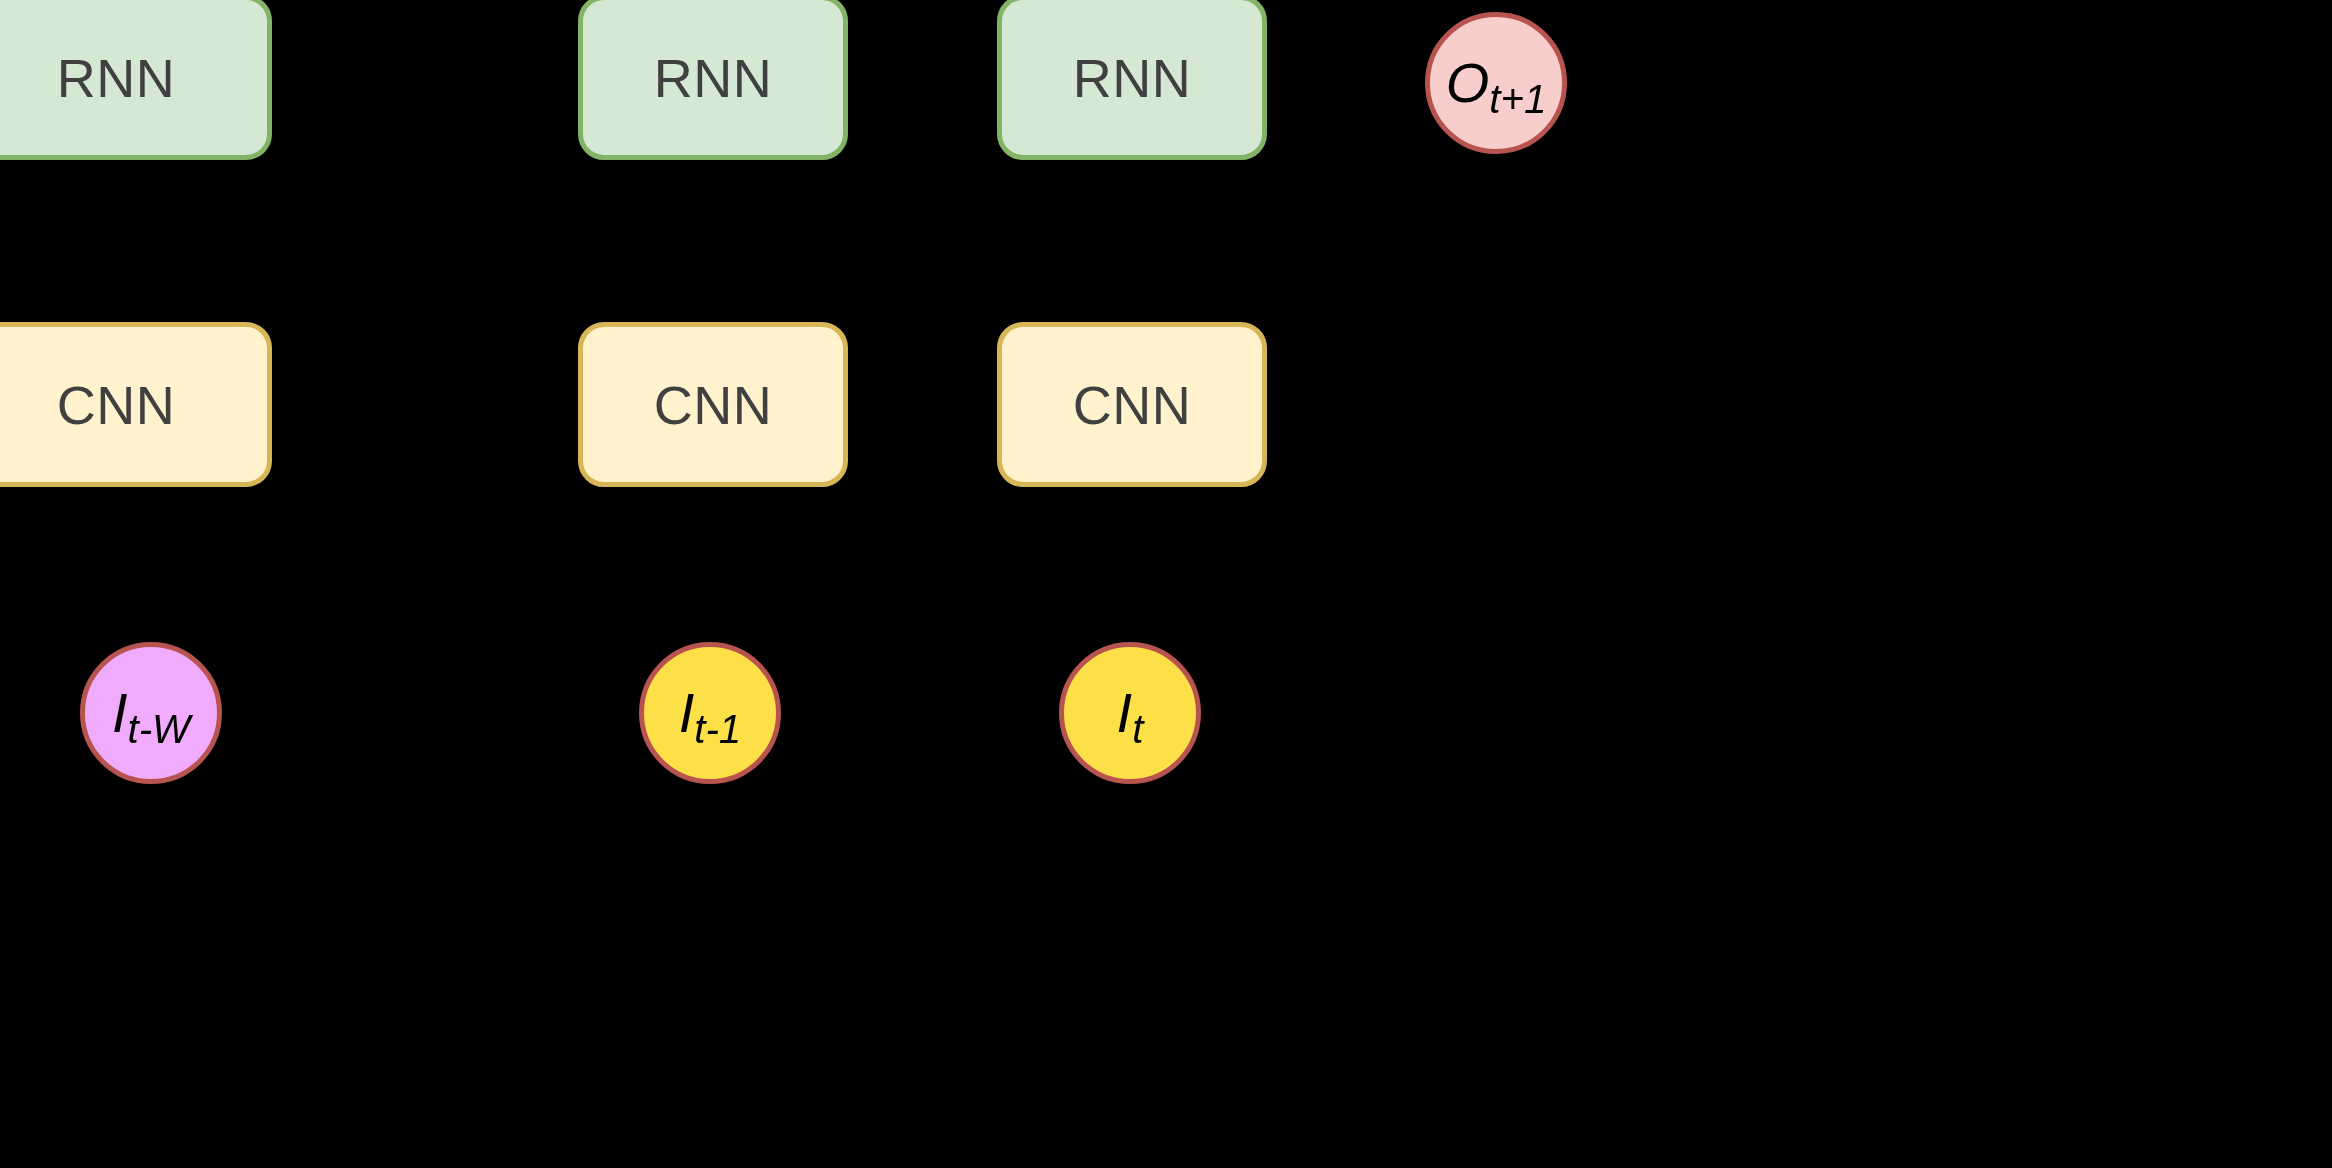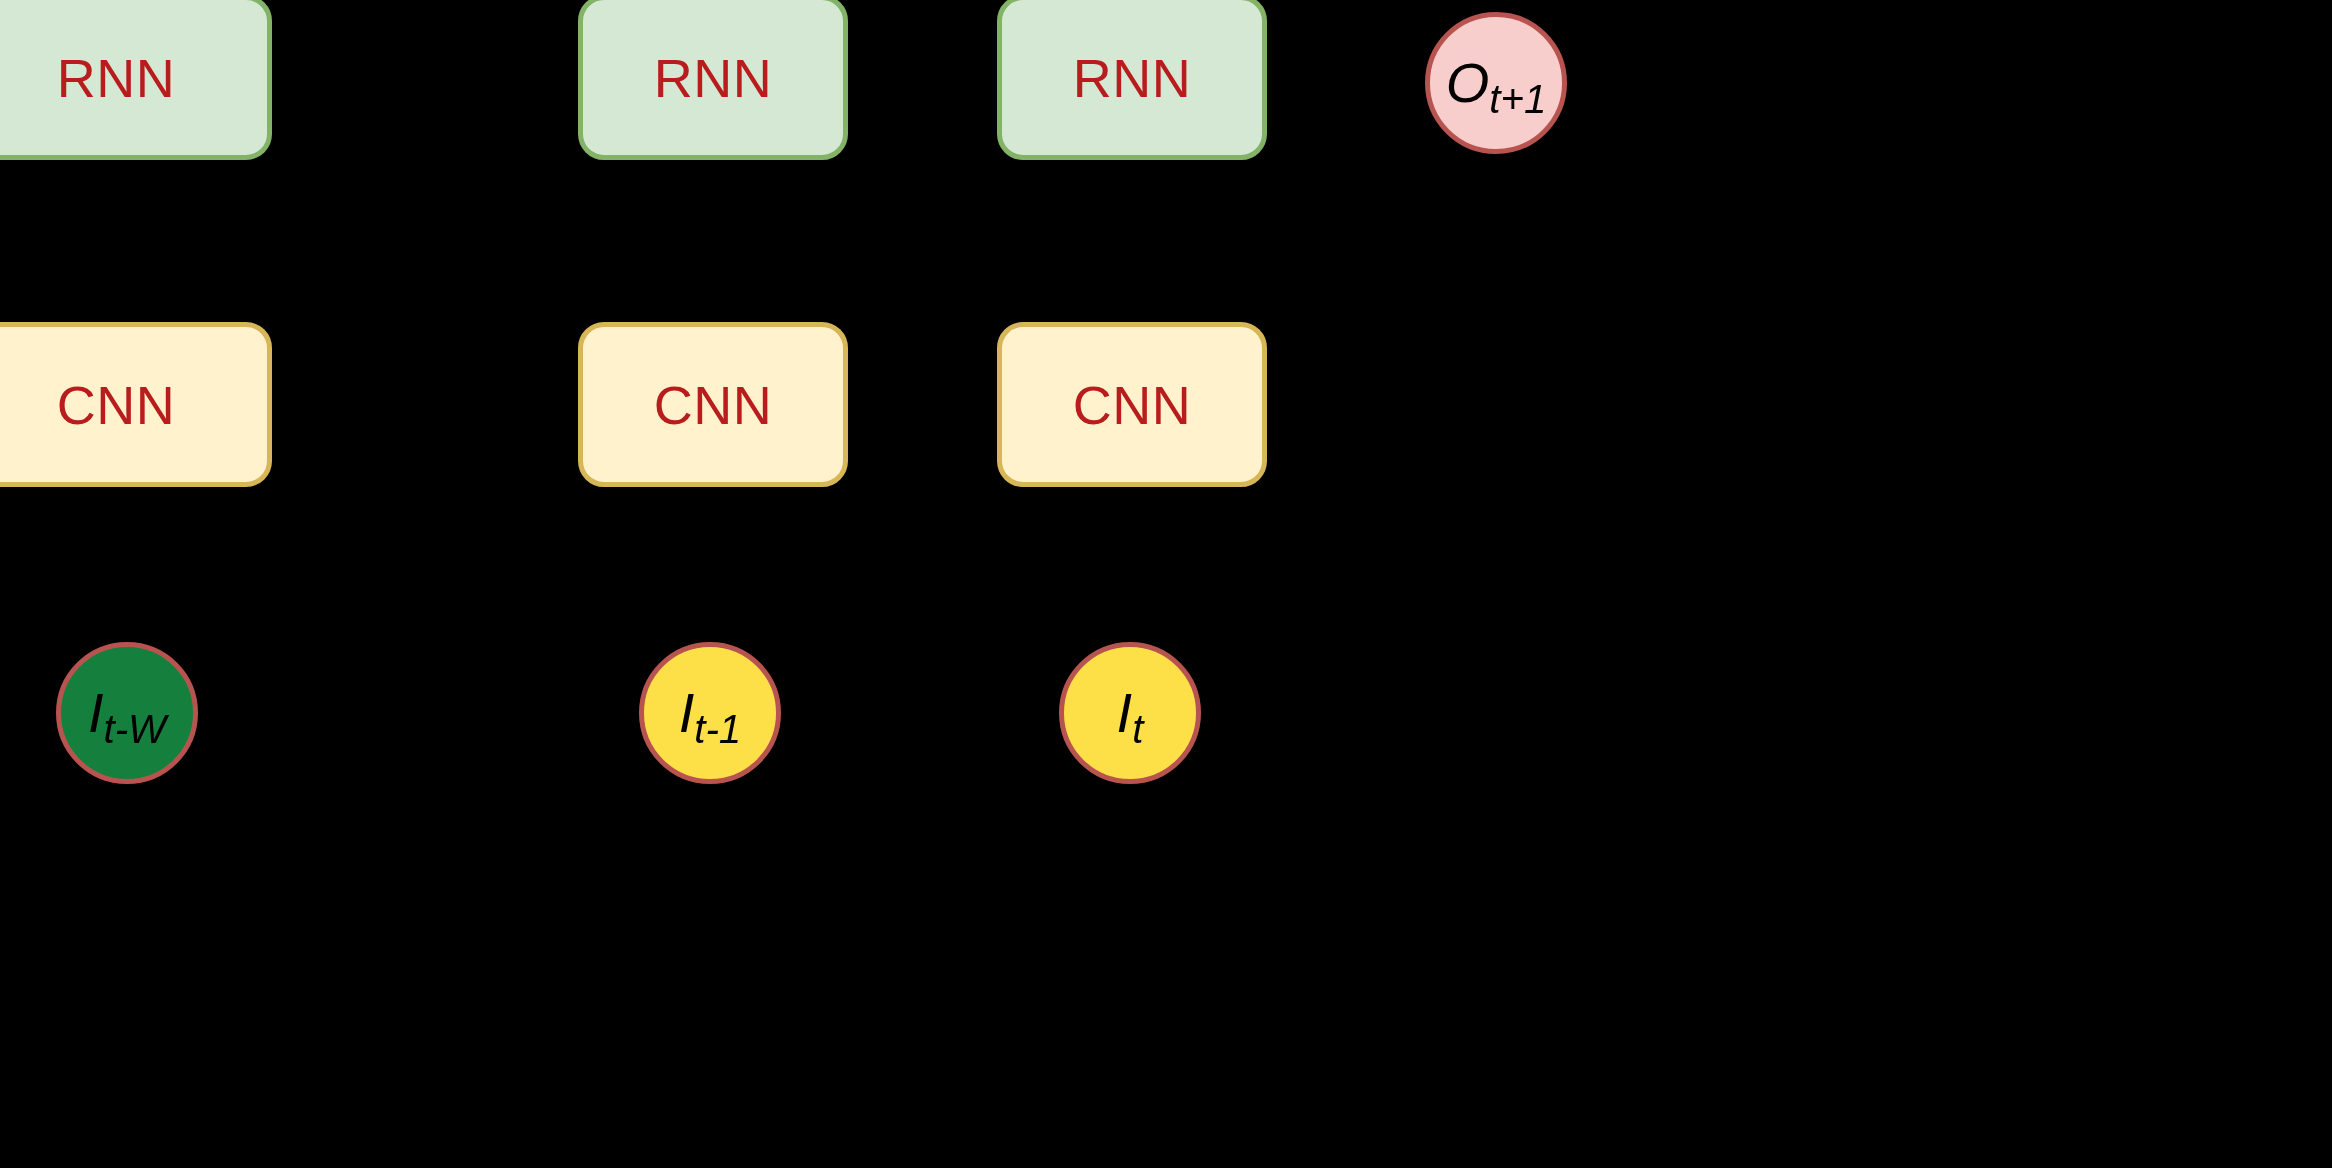--- a/index.html
+++ b/index.html
@@ -35,21 +35,21 @@
     text-align: center;
   }
   .box {
     border-radius: 26px;
     border-style: solid;
     border-width: 5px;
   }
   .box .node-label {
     font-size: 54px;
     font-weight: 400;
-    color: #b91c1c;
+    color: #404040;
     line-height: 1;
     letter-spacing: 0.5px;
   }
   .rnn-box {
     background: #d5e8d4;
     border-color: #82b366;
   }
   .cnn-box {
     background: #fff2cc;
     border-color: #d6b656;
@@ -123,21 +123,21 @@
   </div>
 
   <div class="node box cnn-box" style="left: 578px; top: 322px; width: 270px; height: 165px; background: rgb(255, 242, 204); border-color: rgb(214, 182, 86);">
     <span class="node-label">CNN</span>
   </div>
 
   <div class="node box cnn-box" style="left: 997px; top: 322px; width: 270px; height: 165px; background: rgb(255, 242, 204); border-color: rgb(214, 182, 86);">
     <span class="node-label">CNN</span>
   </div>
 
-  <div class="node circle" style="left: 56px; top: 642px; width: 142px; height: 142px; background: #15803d; border-color: rgb(184, 84, 80);">
+  <div class="node circle" style="left: 80px; top: 642px; width: 142px; height: 142px; background: #f0abfc; border-color: rgb(184, 84, 80);">
     <span class="node-label">
       <span>I</span><sub>t-W</sub>
     </span>
   </div>
 
   <div class="node circle" style="left: 639px; top: 642px; width: 142px; height: 142px; background: #fde047; border-color: rgb(184, 84, 80);">
     <span class="node-label">
       <span>I</span><sub>t-1</sub>
     </span>
   </div>

